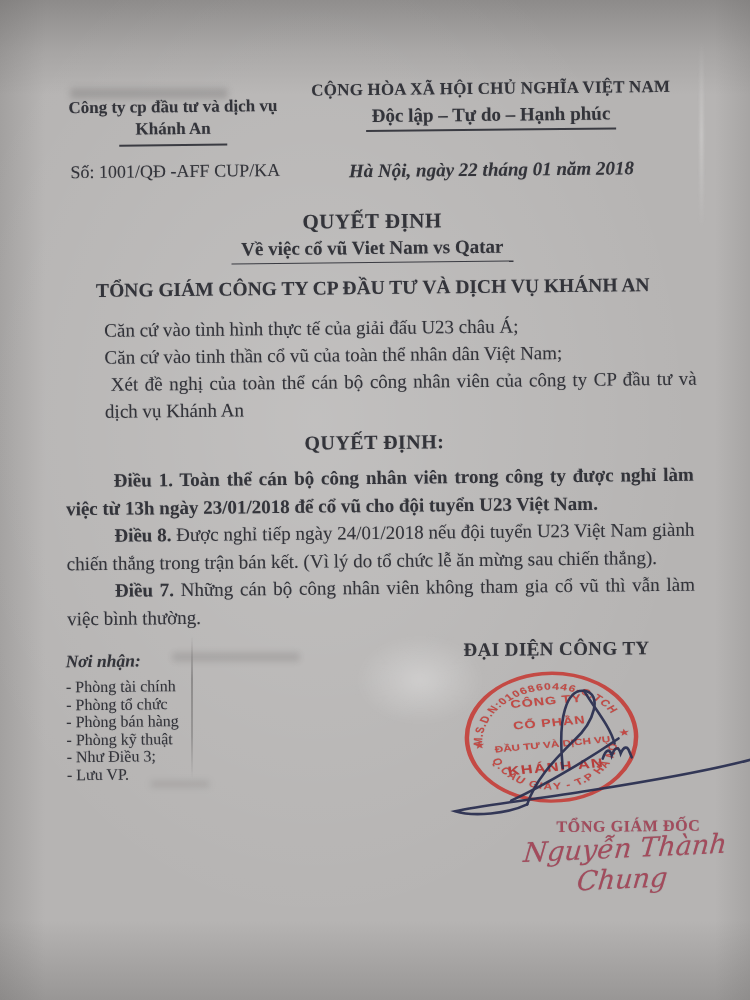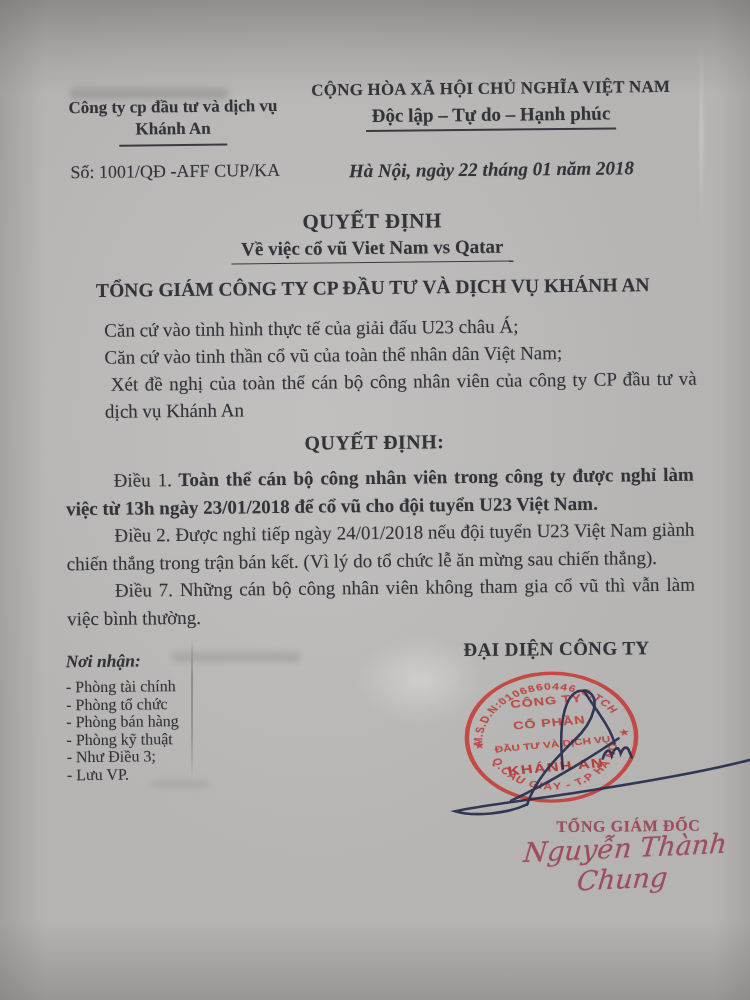--- a/index.html
+++ b/index.html
@@ -32,21 +32,21 @@
   .subject span{display:inline-block;border-bottom:1.8px solid #3a3b42;padding:0 10px 3px;}
   .issuer{left:0;top:277px;width:750px;text-align:center;font-weight:bold;font-size:19.5px;}
   
   .preamble{left:106px;top:314px;width:592px;font-size:19px;line-height:27px;text-align:justify;}
   .preamble p{margin:0;}
   .preamble p.indent{text-indent:6px;}
   .dheading{left:0;top:431px;width:750px;text-align:center;font-weight:bold;font-size:20px;letter-spacing:0.5px;}
   
   .articles{left:66px;top:464px;width:628px;font-size:19px;line-height:27.5px;text-align:justify;}
   .articles p{margin:0;text-indent:48px;}
-  .articles .albl{font-weight:normal;}
+  .articles .albl{font-weight:bold;}
   .articles p.bold-all{font-weight:bold;}
   
   .recipients{left:64px;top:648px;width:260px;}
   .rhead{font-weight:bold;font-style:italic;font-size:17.5px;margin-bottom:6px;}
   .ritem{font-size:16px;line-height:17.5px;}
   .rep-heading{left:420px;top:640px;width:270px;text-align:center;font-weight:bold;font-size:19px;letter-spacing:0.4px;}
   .signer-title{left:520px;top:820px;width:210px;text-align:center;font-weight:bold;font-size:16px;letter-spacing:0.6px;color:var(--signer_red,#a34b5c);}
   .signer-name{left:490px;top:835px;width:260px;text-align:center;font-style:italic;font-size:27px;transform:skewX(-8deg) rotate(-2deg);color:var(--signer_red,#a34b5c);font-family:"DejaVu Serif","Liberation Serif",serif;}
   
   .stamp{left:459px;top:671px;width:180px;height:136px;opacity:0.92;mix-blend-mode:multiply;}
@@ -87,21 +87,21 @@
     <div class="blk preamble">
       <p>Căn cứ vào tình hình thực tế của giải đấu U23 châu Á;</p>
       <p>Căn cứ vào tinh thần cổ vũ của toàn thể nhân dân Việt Nam;</p>
       <p class="indent">Xét đề nghị của toàn thể cán bộ công nhân viên của công ty CP đầu tư và dịch vụ Khánh An</p>
     </div>
 
     <div class="blk dheading">QUYẾT ĐỊNH:</div>
 
     <div class="blk articles">
       <p class="bold-all"><span class="albl">Điều 1.</span> <span>Toàn thể cán bộ công nhân viên trong công ty được nghỉ làm việc từ 13h ngày 23/01/2018 để cổ vũ cho đội tuyển U23 Việt Nam.</span></p>
-      <p><span class="albl">Điều 2.</span> <span>Được nghỉ tiếp ngày 24/01/2018 nếu đội tuyển U23 Việt Nam giành chiến thắng trong trận bán kết. (Vì lý do tổ chức lễ ăn mừng sau chiến thắng).</span></p>
+      <p><span class="albl">Điều 8.</span> <span>Được nghỉ tiếp ngày 24/01/2018 nếu đội tuyển U23 Việt Nam giành chiến thắng trong trận bán kết. (Vì lý do tổ chức lễ ăn mừng sau chiến thắng).</span></p>
       <p><span class="albl">Điều 7.</span> <span>Những cán bộ công nhân viên không tham gia cổ vũ thì vẫn làm việc bình thường.</span></p>
     </div>
 
     <div class="blk recipients">
       <div class="rhead">Nơi nhận:</div>
       <div class="ritem">- Phòng tài chính</div>
       <div class="ritem">- Phòng tổ chức</div>
       <div class="ritem">- Phòng bán hàng</div>
       <div class="ritem">- Phòng kỹ thuật</div>
       <div class="ritem">- Như Điều 3;</div>

